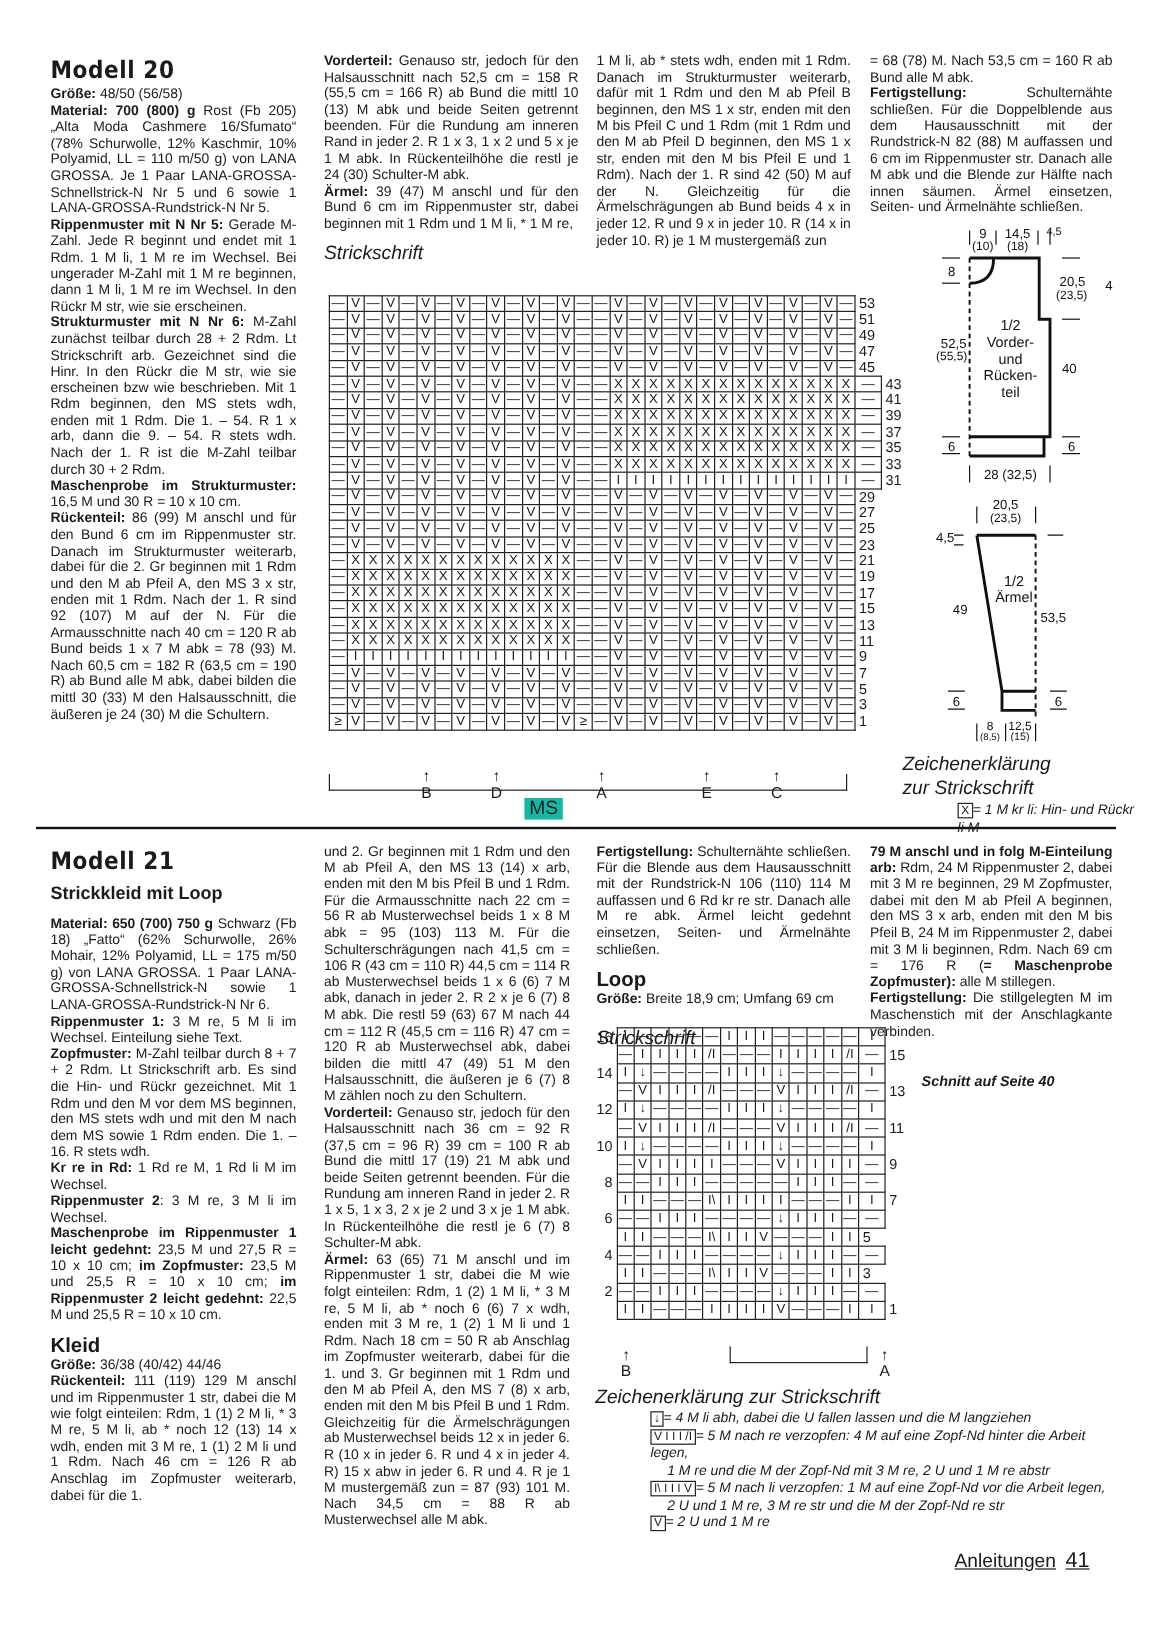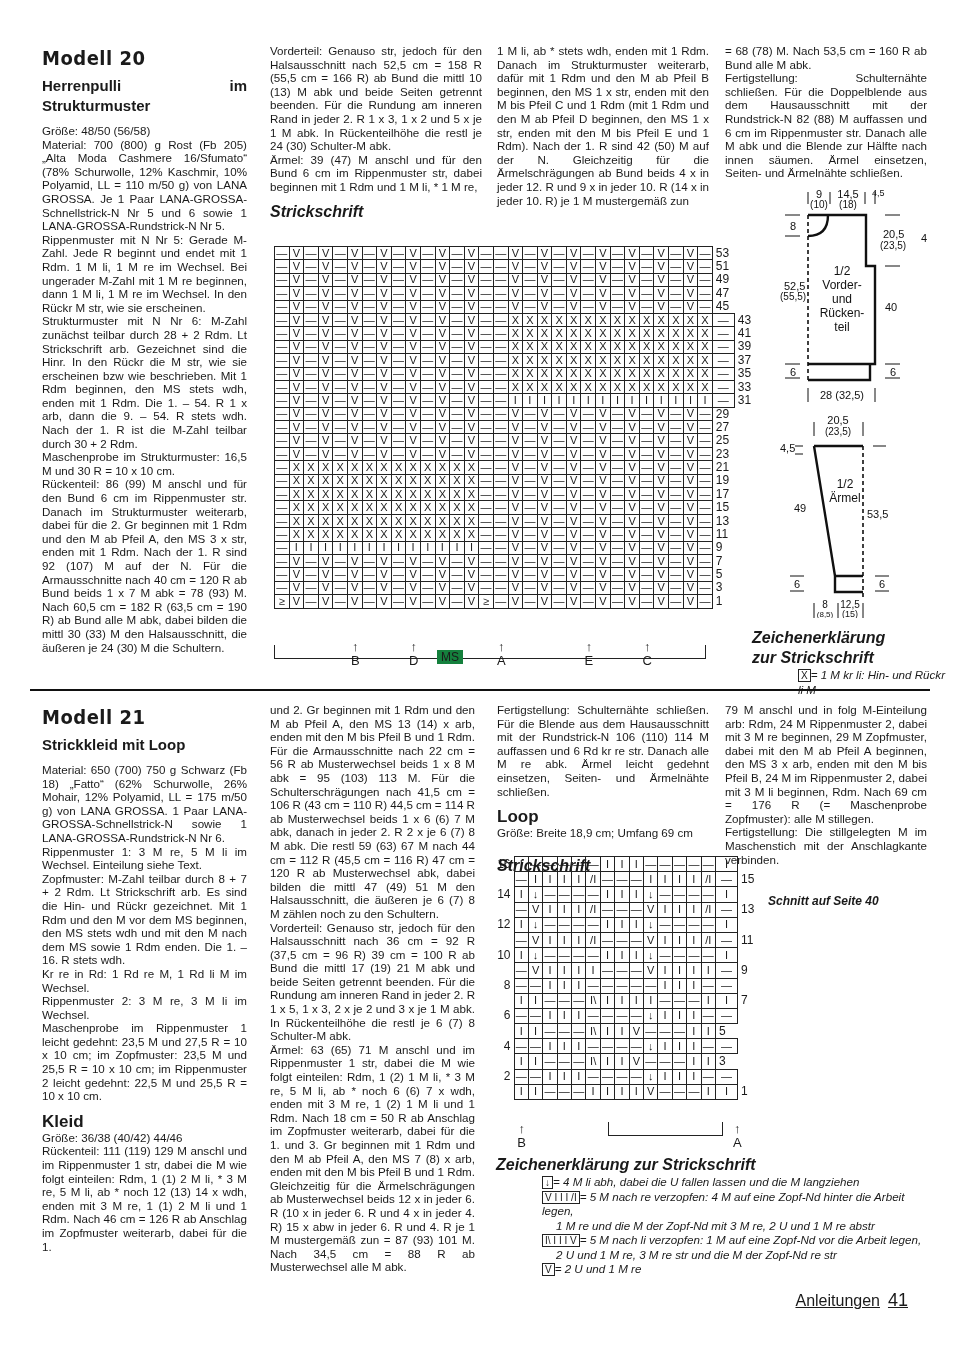--- a/index.html
+++ b/index.html
@@ -1,42 +1,41 @@
 <!DOCTYPE html>
 <html><head>
 <meta charset="utf-8">
 <style>
   * { box-sizing: border-box; margin: 0; padding: 0; }
   html, body { width: 960px; height: 1358px; background: #fff; }
   body { position: relative; font-family: "Liberation Sans", sans-serif; color: #1a1a1a; overflow: hidden; }
   .col { position: absolute; font-size: 11.6px; line-height: 13.6px; text-align: justify; font-stretch: condensed; }
   .col p { margin: 0; }
-  .col b { font-weight: normal; }
+  .col b { font-weight: bold; }
   .model-title { font-family: "DejaVu Sans", sans-serif; font-weight: 900; font-size: 20px; letter-spacing: 0.5px; line-height: 28px; }
   .model-sub { font-weight: bold; font-size: 15px; line-height: 20px; margin: 4px 0 8px; }
   .section-h { font-weight: bold; font-size: 17px; line-height: 18px; margin-top: 10px; }
-  .chart-h { font-weight: bold; font-style: italic; font-size: 16px; line-height: 20px; }
+  .chart-h { font-weight: normal; font-style: italic; font-size: 16px; line-height: 20px; }
   .divider { position: absolute; left: 30px; width: 900px; height: 2px; background: #111; }
   table.knit { border-collapse: collapse; font-family: "Liberation Sans", sans-serif; }
   table.knit td { border: 1px solid #222; width: 14.6px; height: 13.4px; text-align: center; font-size: 11px; line-height: 11px; padding: 0; }
   table.knit td.rn { border: none; text-align: left; padding-left: 3px; width: 22px; font-size: 12px; }
   table.knit td.rnl { border: none; text-align: right; padding-right: 3px; width: 18px; font-size: 12px; }
   table.knit2 td { width: 14.4px; height: 15.2px; }
   .legend { font-style: italic; font-size: 11.6px; line-height: 14.5px; margin-left: 46px; }
   .box { display: inline-block; border: 1px solid #222; padding: 0 2px; font-style: normal; font-size: 10px; line-height: 11px; }
   .footer { position: absolute; right: 52px; top: 1290px; font-size: 16px; text-decoration: underline; }
   .footer .num { font-size: 18px; margin-left: 8px; }
   svg text { font-family: "Liberation Sans", sans-serif; }
 </style>
 </head>
 <body>
 
 <div class="col" style="left:42px; top:44px; width:205px;">
   <div class="model-title">Modell 20</div>
-  <div class="model-sub">Herrenpulli im Strukturmuster</div>
   <p><b>Größe:</b> <span>48/50 (56/58)</span></p>
   <p><b>Material: 700 (800) g</b> <span>Rost (Fb 205) „Alta Moda Cashmere 16/Sfumato“ (78% Schurwolle, 12% Kaschmir, 10% Polyamid, LL = 110 m/50 g) von LANA GROSSA. Je 1 Paar LANA-GROSSA-Schnellstrick-N Nr 5 und 6 sowie 1 LANA-GROSSA-Rundstrick-N Nr 5.</span></p>
   <p><b>Rippenmuster mit N Nr 5:</b> <span>Gerade M-Zahl. Jede R beginnt und endet mit 1 Rdm. 1 M li, 1 M re im Wechsel. Bei ungerader M-Zahl mit 1 M re beginnen, dann 1 M li, 1 M re im Wechsel. In den Rückr M str, wie sie erscheinen.</span></p>
   <p><b>Strukturmuster mit N Nr 6:</b> <span>M-Zahl zunächst teilbar durch 28 + 2 Rdm. Lt Strickschrift arb. Gezeichnet sind die Hinr. In den Rückr die M str, wie sie erscheinen bzw wie beschrieben. Mit 1 Rdm beginnen, den MS stets wdh, enden mit 1 Rdm. Die 1. – 54. R 1 x arb, dann die 9. – 54. R stets wdh. Nach der 1. R ist die M-Zahl teilbar durch 30 + 2 Rdm.</span></p>
   <p><b>Maschenprobe im Strukturmuster:</b> <span>16,5 M und 30 R = 10 x 10 cm.</span></p>
   <p><b>Rückenteil:</b> <span>86 (99) M anschl und für den Bund 6 cm im Rippenmuster str. Danach im Strukturmuster weiterarb, dabei für die 2. Gr beginnen mit 1 Rdm und den M ab Pfeil A, den MS 3 x str, enden mit 1 Rdm. Nach der 1. R sind 92 (107) M auf der N. Für die Armausschnitte nach 40 cm = 120 R ab Bund beids 1 x 7 M abk = 78 (93) M. Nach 60,5 cm = 182 R (63,5 cm = 190 R) ab Bund alle M abk, dabei bilden die mittl 30 (33) M den Halsausschnitt, die äußeren je 24 (30) M die Schultern.</span></p>
 </div>
 
 <div class="col" style="left:270px; top:44px; width:212px;">
   <p><b>Vorderteil:</b> <span>Genauso str, jedoch für den Halsausschnitt nach 52,5 cm = 158 R (55,5 cm = 166 R) ab Bund die mittl 10 (13) M abk und beide Seiten getrennt beenden. Für die Rundung am inneren Rand in jeder 2. R 1 x 3, 1 x 2 und 5 x je 1 M abk. In Rückenteilhöhe die restl je 24 (30) Schulter-M abk.</span></p>
@@ -957,21 +956,21 @@
       </tbody>
     </table>
   </div>
 <div style="position:absolute; left:274px; top:645px; width:432px; height:14px; border:1px solid #222; border-top:none;"></div>
 <div id="chart1-arrows" style="position:absolute; left:274px; top:640px; width:440px; height:40px;">
     <div style="position:absolute;left:75.3px;top:0;font-size:13px;line-height:14px;text-align:center;width:12px;">↑<br>B</div>
     <div style="position:absolute;left:133.7px;top:0;font-size:13px;line-height:14px;text-align:center;width:12px;">↑<br>D</div>
     <div style="position:absolute;left:221.29999999999998px;top:0;font-size:13px;line-height:14px;text-align:center;width:12px;">↑<br>A</div>
     <div style="position:absolute;left:308.9px;top:0;font-size:13px;line-height:14px;text-align:center;width:12px;">↑<br>E</div>
     <div style="position:absolute;left:367.3px;top:0;font-size:13px;line-height:14px;text-align:center;width:12px;">↑<br>C</div>
-    <div style="position:absolute;left:163px;top:10px;font-size:12px;background:#15803d;padding:0 4px;">MS</div>
+    <div style="position:absolute;left:163px;top:25px;font-size:16px;background:#14b8a6;padding:0 4px;">MS</div>
   </div>
 
 <svg style="position:absolute; left:750px; top:180px;" width="210" height="230" viewBox="0 0 210 230">
   <g font-size="11" fill="#111">
     <line x1="58" y1="12" x2="58" y2="24" stroke="#111"></line>
       <line x1="80" y1="12" x2="80" y2="24" stroke="#111"></line>
     <text x="69" y="18" text-anchor="middle">9</text>
     <text x="69" y="28" text-anchor="middle" font-size="10">(10)</text>
     <text x="98" y="18" text-anchor="middle">14,5</text>
     <text x="98" y="28" text-anchor="middle" font-size="10">(18)</text>

